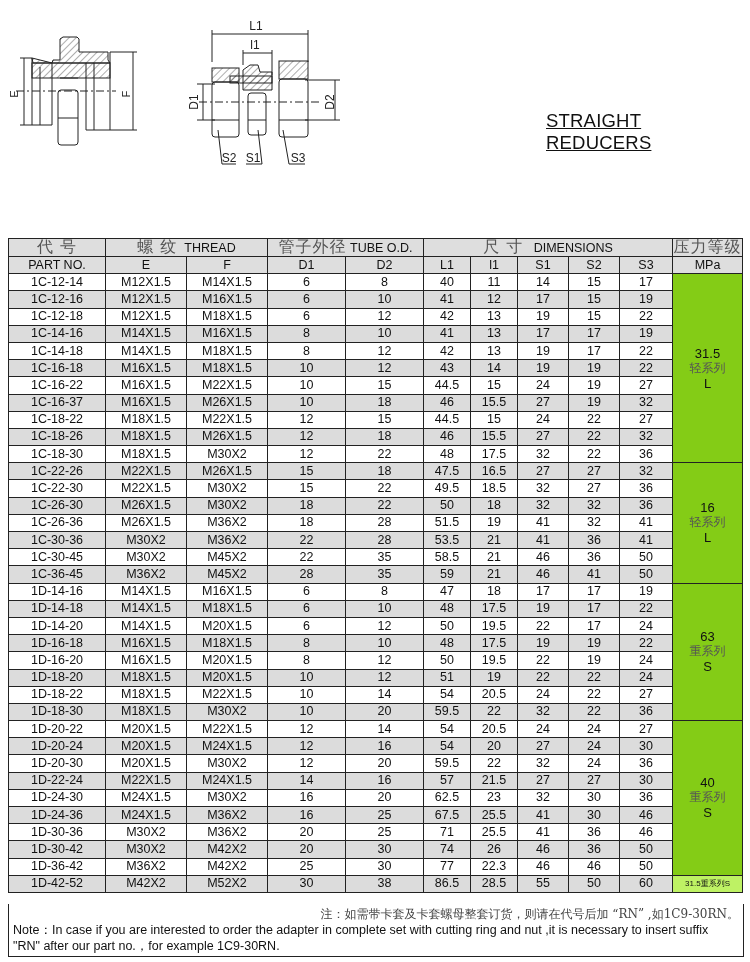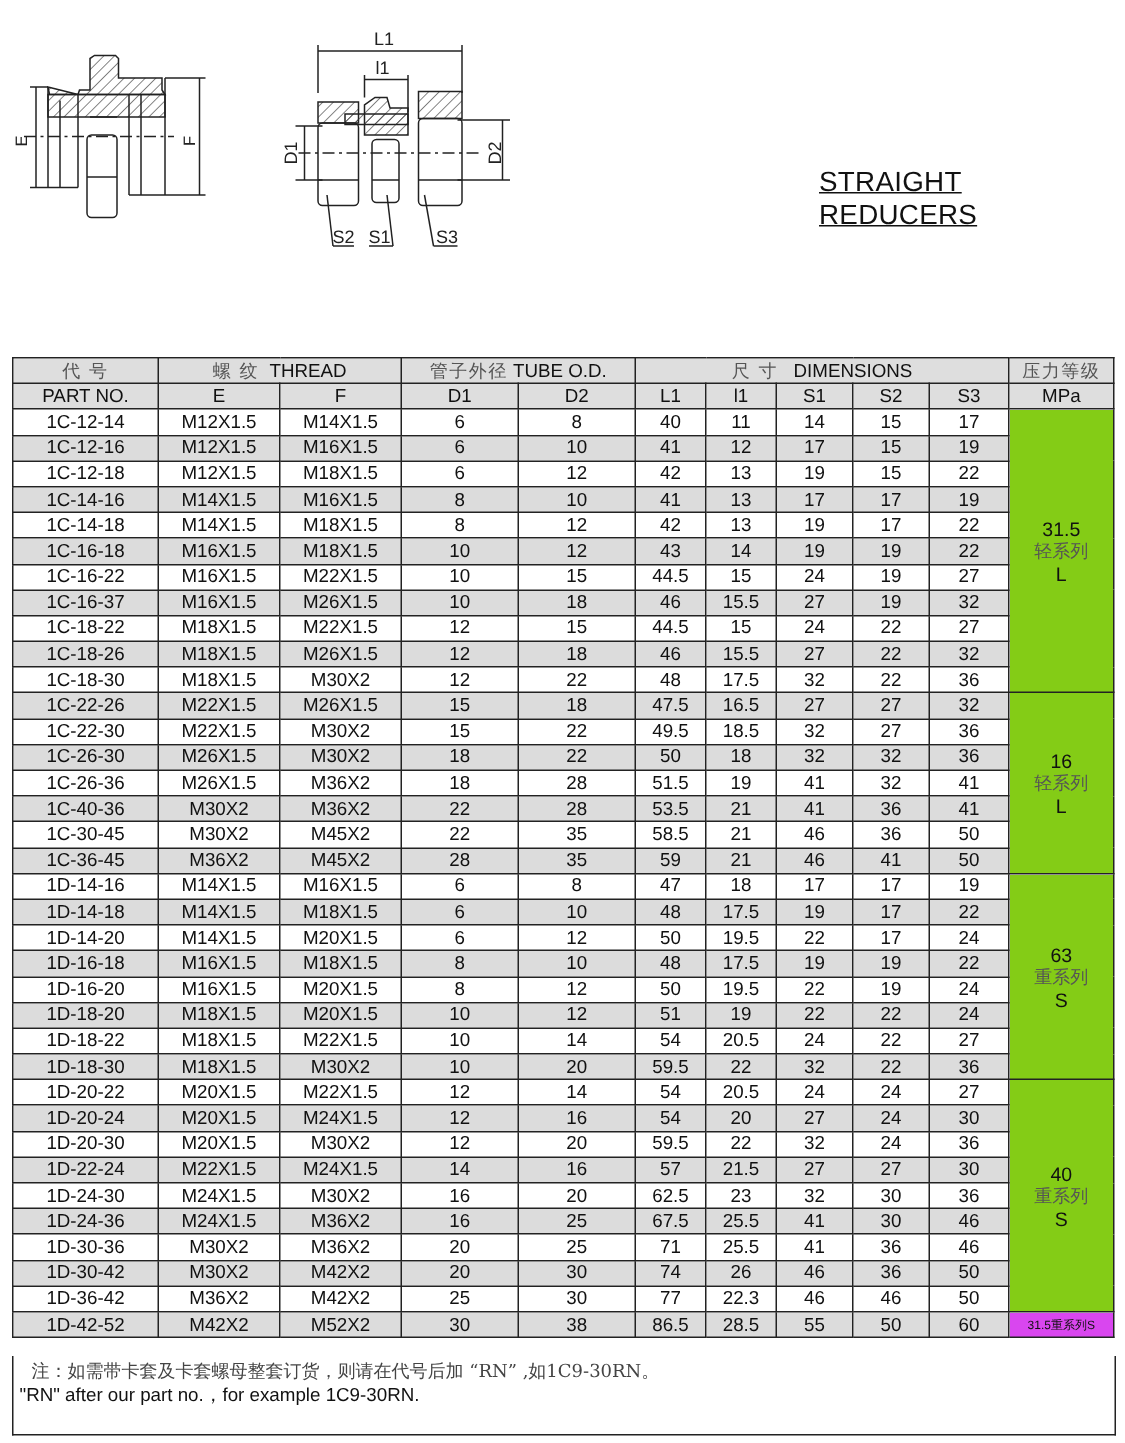--- a/index.html
+++ b/index.html
@@ -5,24 +5,24 @@
   html, body { margin:0; padding:0; background:#fff; }
   body { width:750px; height:962px; position:relative; font-family:"Liberation Sans", sans-serif; color:#111; overflow:hidden; }
   .drawing { position:absolute; left:0; top:0; width:750px; height:235px; }
   .title { position:absolute; left:546px; top:110px; font-size:18.5px; letter-spacing:0.2px; color:#111; font-family:"Liberation Sans", sans-serif;text-decoration:underline; }
   table.spec { position:absolute; left:8px; top:238px; border-collapse:collapse; table-layout:fixed; width:734px; font-size:12.5px; }
   table.spec td, table.spec th { border:1.5px solid #222; text-align:center; padding:0; height:16.2px; line-height:15px; font-weight:normal; white-space:nowrap; overflow:hidden; }
   table.spec thead th { background:#dedede; }
   tr.shade td.d { background:#dcdcdc; }
   td.mpa { background:#84cc16; font-size:13px; line-height:18px; vertical-align:middle; }
   td.mpa .cn { color:#555; font-family:"DejaVu Serif", serif; font-size:12px; }
-  td.mpa-small { font-size:8px; background:#d946ef; }
+  td.mpa-small { font-size:8px; background:#bef264; }
   .note { position:absolute; left:8px; top:904px; width:726px; border:1.5px solid #222; border-top:none; padding:2px 4px 4px 4px; font-size:12.5px; line-height:16px; height:46px; }
-  .note .cn { font-family:"DejaVu Serif", serif; color:#444; font-size:12px; padding-left:8px; }
-  .cnh { font-family:"DejaVu Serif", serif; color:#555; font-size:12px; letter-spacing:1px; }
+  .note .cn { font-family:"DejaVu Serif", serif; color:#444; font-size:12px; padding-left:8px;text-align:right; }
+  .cnh { font-family:"DejaVu Serif", serif; color:#555; font-size:16px; letter-spacing:1px; }
 </style>
 </head>
 <body>
 
 <svg class="drawing" viewBox="0 0 750 235" xmlns="http://www.w3.org/2000/svg">
   <defs>
     <pattern id="hatch" patternUnits="userSpaceOnUse" width="5" height="5" patternTransform="rotate(45)">
       <line x1="0" y1="0" x2="0" y2="5" stroke="#333" stroke-width="0.8"></line>
     </pattern>
   </defs>
@@ -317,21 +317,21 @@
         <td class="d">M36X2</td>
         <td class="d">18</td>
         <td class="d">28</td>
         <td class="d">51.5</td>
         <td class="d">19</td>
         <td class="d">41</td>
         <td class="d">32</td>
         <td class="d">41</td>
       </tr>
       <tr class="shade">
-        <td class="d">1C-40-36</td>
+        <td class="d">1C-30-36</td>
         <td class="d">M30X2</td>
         <td class="d">M36X2</td>
         <td class="d">22</td>
         <td class="d">28</td>
         <td class="d">53.5</td>
         <td class="d">21</td>
         <td class="d">41</td>
         <td class="d">36</td>
         <td class="d">41</td>
       </tr>
@@ -584,14 +584,15 @@
         <td class="d">55</td>
         <td class="d">50</td>
         <td class="d">60</td>
         <td class="mpa-small">31.5重系列S</td>
       </tr>
     </tbody>
 </table>
 
 <div class="note">
   <div class="cn">注：如需带卡套及卡套螺母整套订货，则请在代号后加 “RN” ,如1C9-30RN。</div>
+  <div>Note：In case if you are interested to order the adapter in complete set with cutting ring and nut ,it is necessary to insert suffix</div>
   <div>"RN" after our part no.，for example 1C9-30RN.</div>
 </div>
 
 </body></html>

